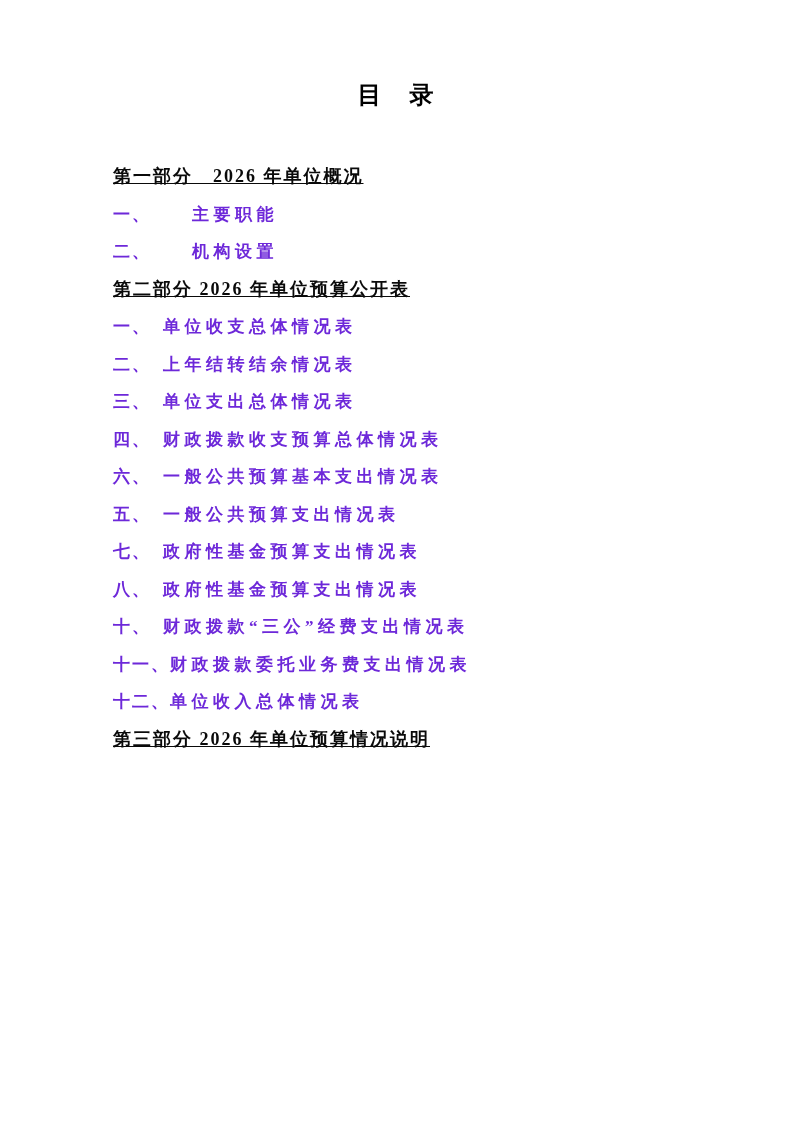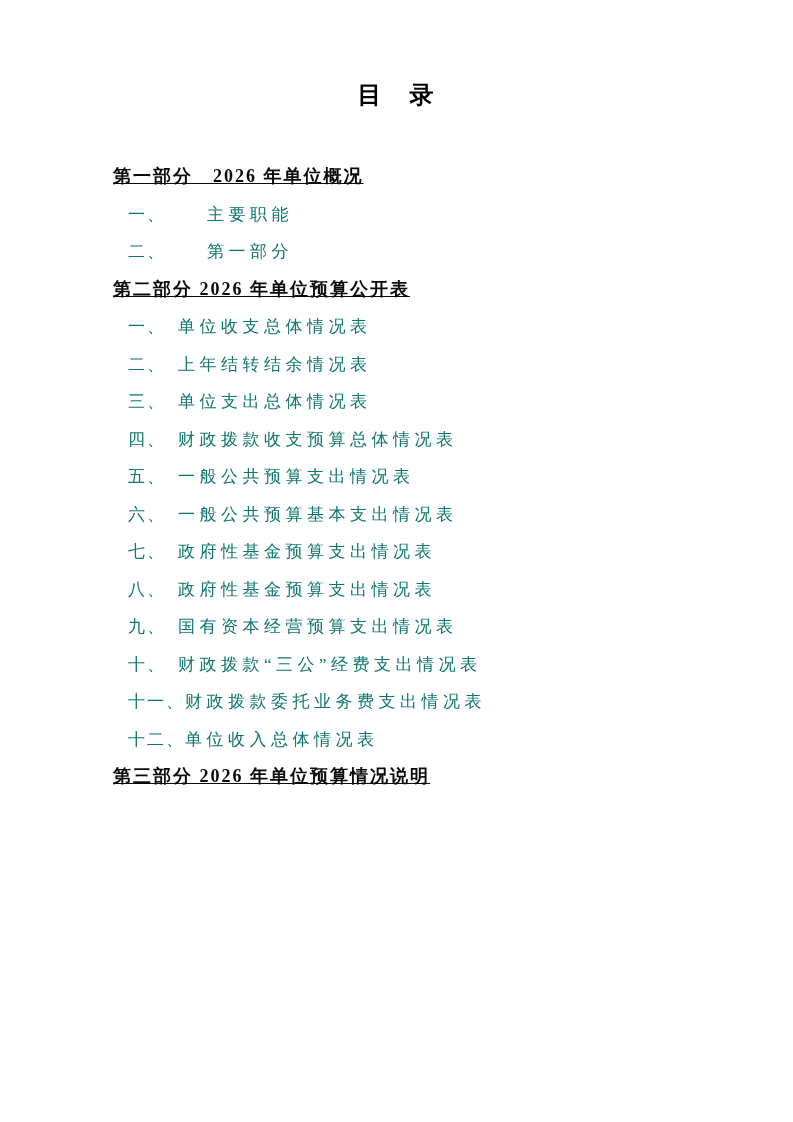--- a/index.html
+++ b/index.html
@@ -35,26 +35,27 @@
     margin: 0 0 0 41px;
     font-size: 18px;
     font-weight: bold;
     letter-spacing: 2px;
     line-height: 37.5px;
     color: #0a0a0a;
     white-space: pre;
     text-decoration: underline;
   }
   .row {
-    margin-left: 56px;
+    margin-left: 41px;
     font-size: 17px;
     letter-spacing: 4.5px;
     line-height: 37.5px;
-    color: #0f766e;
+    color: #6d28d9;
     white-space: pre;
+    font-weight: bold;
   }
   .row .num {
     display: inline-block;
     letter-spacing: 2px;
   }
   .sec-1 .row .num { min-width: 79px; }
   .sec-2 .row .num { min-width: 50px; }
   .para {
     margin: 0;
     width: 634px;
@@ -86,36 +87,35 @@
   <div class="content">
 
     <h1 class="doc-title">目　录</h1>
 
     <div class="toc">
 
       <section class="sec-1">
         <h2 class="toc-heading">第一部分　2026 年单位概况</h2>
         <div>
             <div class="row"><span class="num">一、</span><span class="txt">主要职能</span></div>
-            <div class="row"><span class="num">二、</span><span class="txt">第一部分</span></div>
+            <div class="row"><span class="num">二、</span><span class="txt">机构设置</span></div>
           </div>
       </section>
 
       <section class="sec-2">
         <h2 class="toc-heading">第二部分 2026 年单位预算公开表</h2>
         <div>
             <div class="row"><span class="num">一、</span><span class="txt">单位收支总体情况表</span></div>
             <div class="row"><span class="num">二、</span><span class="txt">上年结转结余情况表</span></div>
             <div class="row"><span class="num">三、</span><span class="txt">单位支出总体情况表</span></div>
             <div class="row"><span class="num">四、</span><span class="txt">财政拨款收支预算总体情况表</span></div>
+            <div class="row"><span class="num">六、</span><span class="txt">一般公共预算基本支出情况表</span></div>
             <div class="row"><span class="num">五、</span><span class="txt">一般公共预算支出情况表</span></div>
-            <div class="row"><span class="num">六、</span><span class="txt">一般公共预算基本支出情况表</span></div>
             <div class="row"><span class="num">七、</span><span class="txt">政府性基金预算支出情况表</span></div>
             <div class="row"><span class="num">八、</span><span class="txt">政府性基金预算支出情况表</span></div>
-            <div class="row"><span class="num">九、</span><span class="txt">国有资本经营预算支出情况表</span></div>
             <div class="row"><span class="num">十、</span><span class="txt">财政拨款“三公”经费支出情况表</span></div>
             <div class="row"><span class="num">十一、</span><span class="txt">财政拨款委托业务费支出情况表</span></div>
             <div class="row"><span class="num">十二、</span><span class="txt">单位收入总体情况表</span></div>
           </div>
       </section>
 
       <section class="sec-3">
         <h2 class="toc-heading">第三部分 2026 年单位预算情况说明</h2>
       </section>
 

